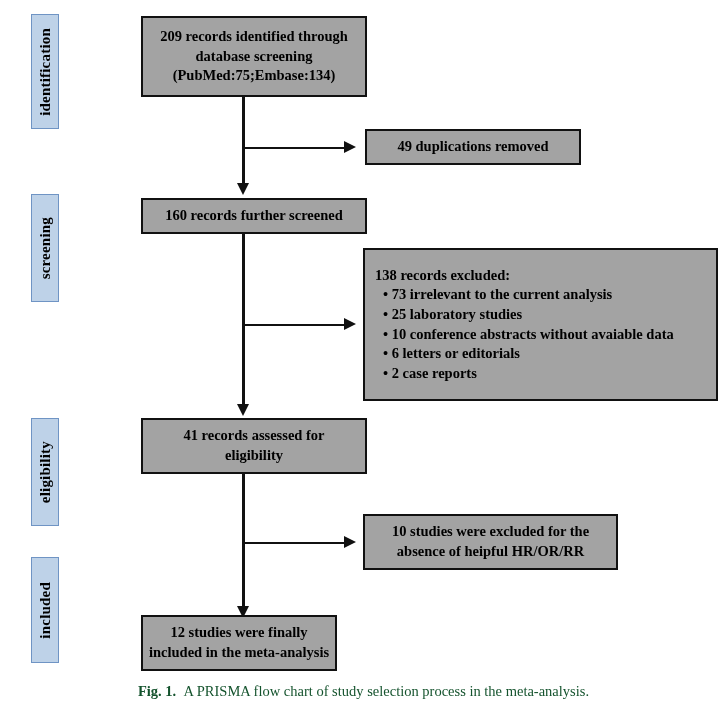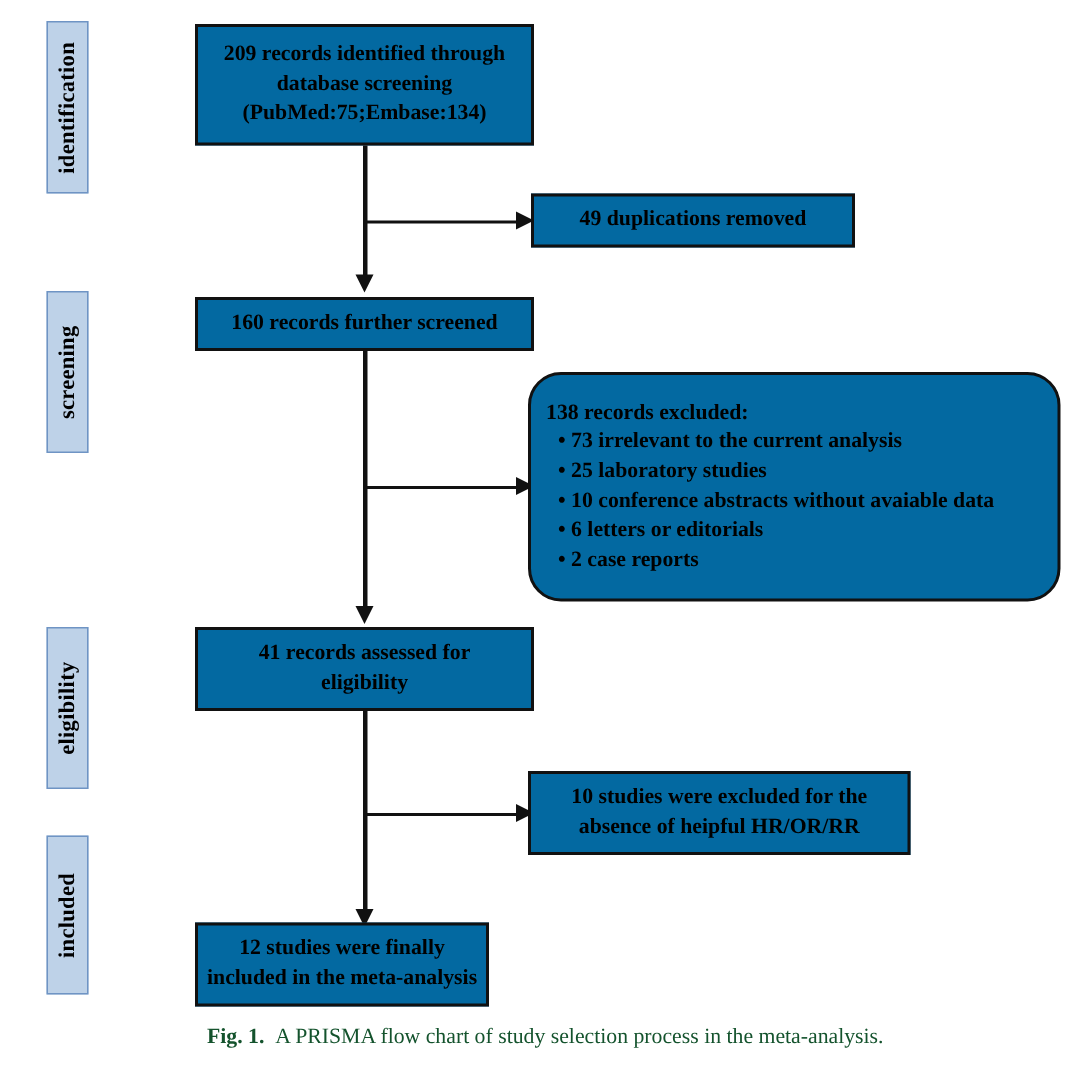--- a/index.html
+++ b/index.html
@@ -40,47 +40,47 @@
     font-weight: bold;
     font-size: 15px;
     letter-spacing: 0.2px;
     white-space: nowrap;
     color: #000000;
   }
 
   
   .flow-box {
     position: absolute;
-    background: #0369a1;
+    background: #a3a3a3;
     border: 2.5px solid #111111;
     box-sizing: border-box;
     display: flex;
     align-items: center;
     justify-content: center;
     text-align: center;
     font-weight: bold;
     font-size: 14.5px;
     line-height: 1.35;
     padding: 3px 6px;
+    margin-left: 11px;
   }
   .flow-box .box-lines {
     width: 100%;
   }
   .flow-box .line {
     display: block;
     white-space: nowrap;
   }
 
   
   .flow-box.list-box {
     justify-content: flex-start;
     text-align: left;
     align-items: center;
     padding: 6px 10px;
-    border-radius: 22px;
   }
   .flow-box.list-box .line {
     display: block;
     white-space: nowrap;
   }
   .flow-box.list-box .bullet-line {
     padding-left: 8px;
   }
 
   

